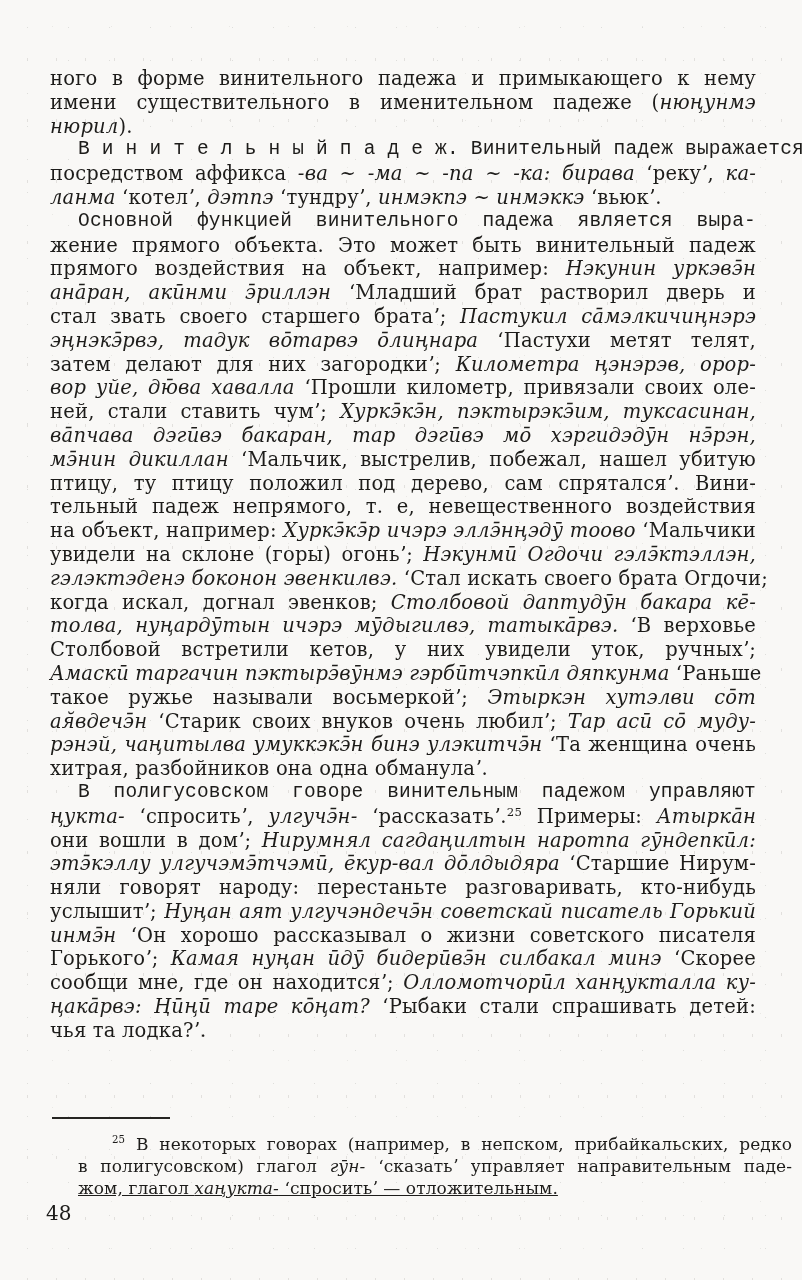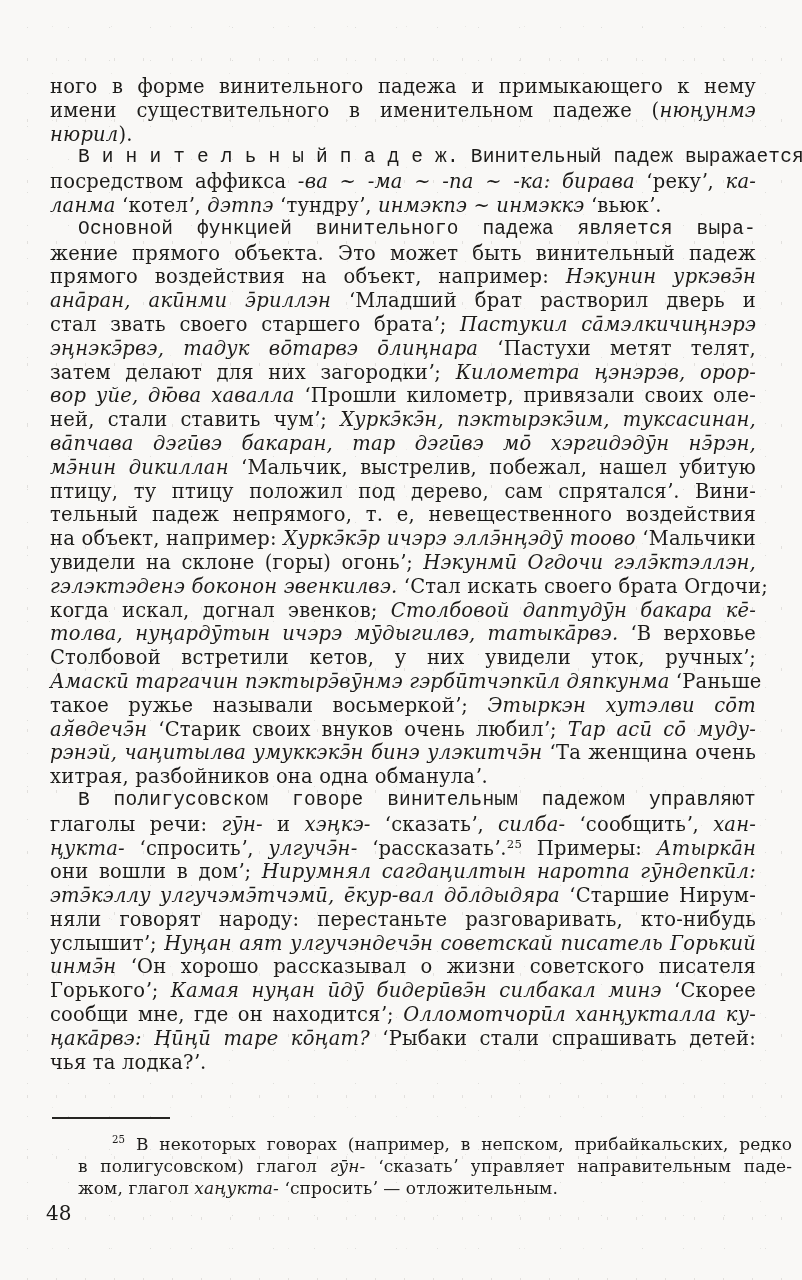--- a/index.html
+++ b/index.html
@@ -18,21 +18,21 @@
       radial-gradient(#e9e8e5 0.6px, transparent 0.8px),
       radial-gradient(#e2e0dd 0.5px, transparent 0.7px);
     background-size: 41px 33px, 59px 47px, 29px 61px;
     background-position: 7px 11px, 23px 3px, 13px 29px;
     color: #1d1c1a;
     font-family: "DejaVu Serif", "Liberation Serif", serif;
   }
   .page-text {
     position: absolute;
     left: 50px;
-    top: 75px;
+    top: 67px;
     width: 706px;
   }
   .para { margin: 0; }
   .line {
     font-size: 19.5px;
     height: 23.8px;
     line-height: 23.8px;
     text-align: justify;
     text-align-last: justify;
     white-space: nowrap;
@@ -63,21 +63,21 @@
   }
   .fline {
     font-size: 17px;
     height: 22px;
     line-height: 22px;
     text-align: justify;
     text-align-last: justify;
     white-space: nowrap;
     letter-spacing: 0.1px;
   }
-  .fline.last { text-align-last: left; }
+  .fline.last { text-align-last: left; text-decoration: underline; }
   .fline.indent { text-indent: 34px; }
   .page-number {
     position: absolute;
     left: 46px;
     top: 1201px;
     font-size: 20px;
     line-height: 24px;
   }
 </style>
 </head>
@@ -115,21 +115,20 @@
       <div class="line"><i>толва, нуңардӯтын ичэрэ мӯдыгилвэ, татыка̄рвэ.</i> ʻВ верховье</div>
       <div class="line">Столбовой встретили кетов, у них увидели уток, ручныхʼ;</div>
       <div class="line"><i>Амаскӣ таргачин пэктырэ̄вӯнмэ гэрбӣтчэпкӣл дяпкунма</i> ʻРаньше</div>
       <div class="line">такое ружье называли восьмеркойʼ; <i>Этыркэн хутэлви со̄т</i></div>
       <div class="line"><i>ая̆вдечэ̄н</i> ʻСтарик своих внуков очень любилʼ; <i>Тар асӣ со̄ муду-</i></div>
       <div class="line"><i>рэнэй, чаңитылва умуккэкэ̄н бинэ улэкитчэ̄н</i> ʻТа женщина очень</div>
       <div class="line last">хитрая, разбойников она одна обманулаʼ.</div>
     </div>
     <div class="para">
       <div class="line indent">В полигусовском говоре винительным падежом управляют</div>
-      <div class="line">глаголы речи: <i>гӯн-</i> и <i>хэңкэ-</i> ʻсказатьʼ, <i>силба-</i> ʻсообщитьʼ, <i>хан-</i></div>
       <div class="line"><i>ңукта-</i> ʻспроситьʼ, <i>улгучэ̄н-</i> ʻрассказатьʼ.<sup>25</sup> Примеры: <i>Атырка̄н</i></div>
       <div class="line">они вошли в домʼ; <i>Нирумнял сагдаңилтын наротпа гӯндепкӣл:</i></div>
       <div class="line"><i>этэ̄кэллу улгучэмэ̄тчэмӣ, е̄кур-вал до̄лдыдяра</i> ʻСтаршие Нирум-</div>
       <div class="line">няли говорят народу: перестаньте разговаривать, кто-нибудь</div>
       <div class="line">услышитʼ; <i>Нуңан аят улгучэндечэ̄н советскай писатель Горький</i></div>
       <div class="line"><i>инмэ̄н</i> ʻОн хорошо рассказывал о жизни советского писателя</div>
       <div class="line">Горькогоʼ; <i>Камая нуңан ӣдӯ бидерӣвэ̄н силбакал минэ</i> ʻСкорее</div>
       <div class="line">сообщи мне, где он находитсяʼ; <i>Олломотчорӣл ханңукталла ку-</i></div>
       <div class="line"><i>ңака̄рвэ: Ңӣңӣ таре ко̄ңат?</i> ʻРыбаки стали спрашивать детей:</div>
       <div class="line last">чья та лодка?ʼ.</div>

